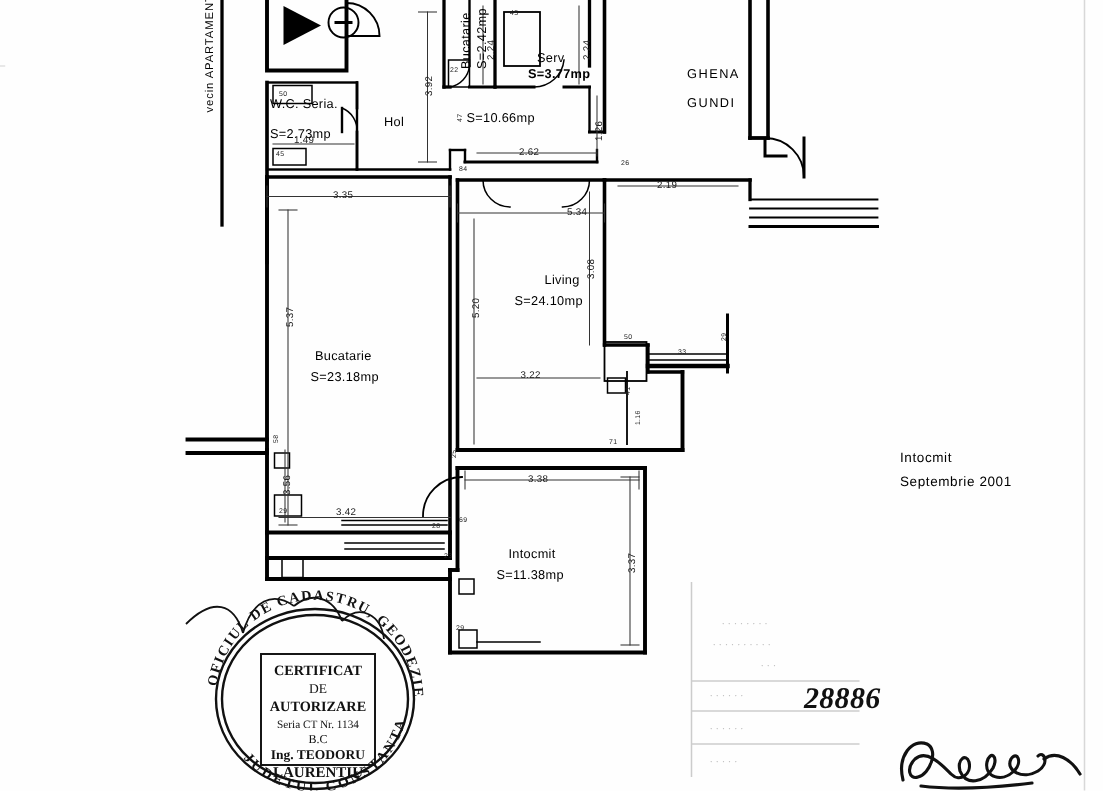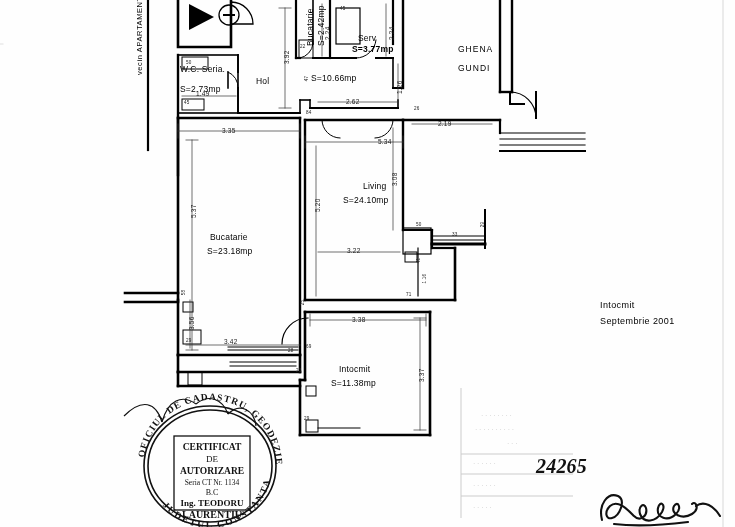--- a/index.html
+++ b/index.html
@@ -313,21 +313,21 @@
       <g font-family="Liberation Serif, serif" font-size="7" fill="#c4c4c4">
         <text x="26" y="30">· · · · · ·  · ·</text>
         <text x="20" y="44">· · · · · · · · · ·</text>
         <text x="52" y="58">· · ·</text>
         <text x="18" y="78">· · · · · ·</text>
         <text x="18" y="100">· · · · · ·</text>
         <text x="18" y="122">· · · · ·</text>
       </g>
     </svg>
   </div>
-  <div class="lbl hand" style="left:536px;top:455px;font-size:20px;">24265</div>
+  <div class="lbl hand" style="left:536px;top:455px;font-size:20px;">28886</div>
 
   <div style="position:absolute;left:596px;top:486px;width:130px;height:41px;">
     <svg width="130" height="41" viewBox="0 0 130 41">
       <g fill="none" stroke="#111" stroke-width="2.1" stroke-linecap="round">
         <path d="M6 34 C2 18 12 6 22 10 C30 14 24 30 16 32 C10 34 8 26 14 20
                  C22 13 32 24 38 30 C44 36 52 30 50 22 C48 16 42 20 44 28
                  C48 38 60 36 66 26 C70 18 64 14 62 22 C60 32 72 36 80 28
                  C86 22 82 14 78 20 C74 28 86 34 96 28 C104 23 100 14 96 18"></path>
         <path d="M100 20 C108 14 118 20 124 30"></path>
         <path d="M18 38 C34 40 60 40 92 36"></path>

